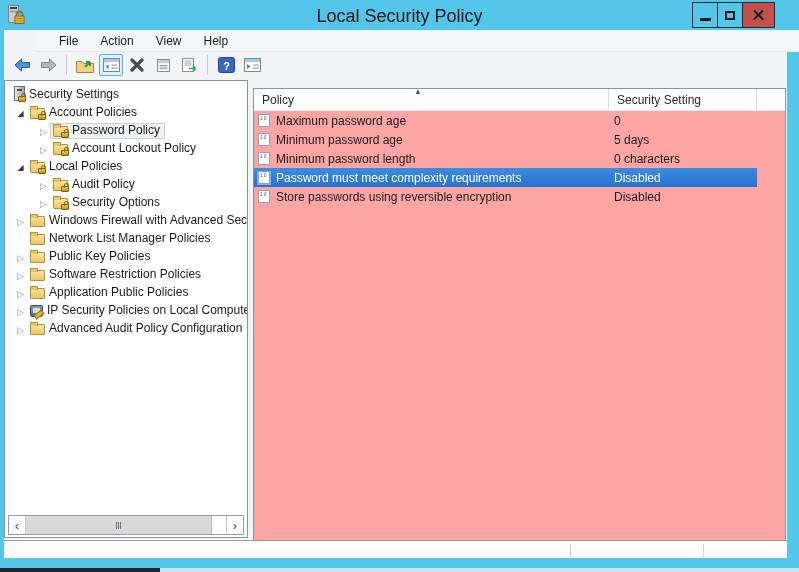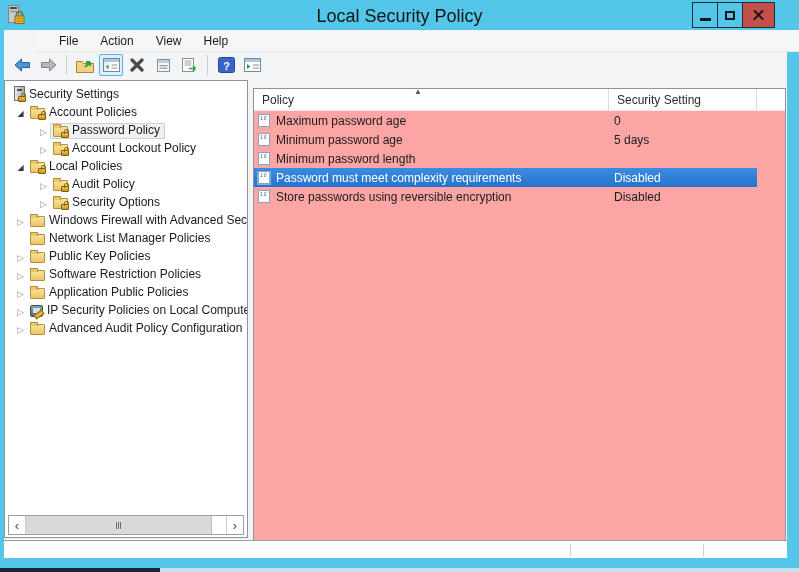--- a/index.html
+++ b/index.html
@@ -380,20 +380,21 @@
             <div class="cell-setting">5 days</div>
           </div>
         </div>
 
         <div class="lrow">
           <div class="row-main">
             <div class="cell-policy">
                 <span class="polico"></span>
                 <span>Minimum password length</span>
               </div>
+            <div class="cell-setting">0 characters</div>
           </div>
         </div>
 
         <div class="lrow selected">
           <div class="row-main">
             <div class="cell-policy">
                 <span class="polico"></span>
                 <span>Password must meet complexity requirements</span>
               </div>
             <div class="cell-setting">Disabled</div>

